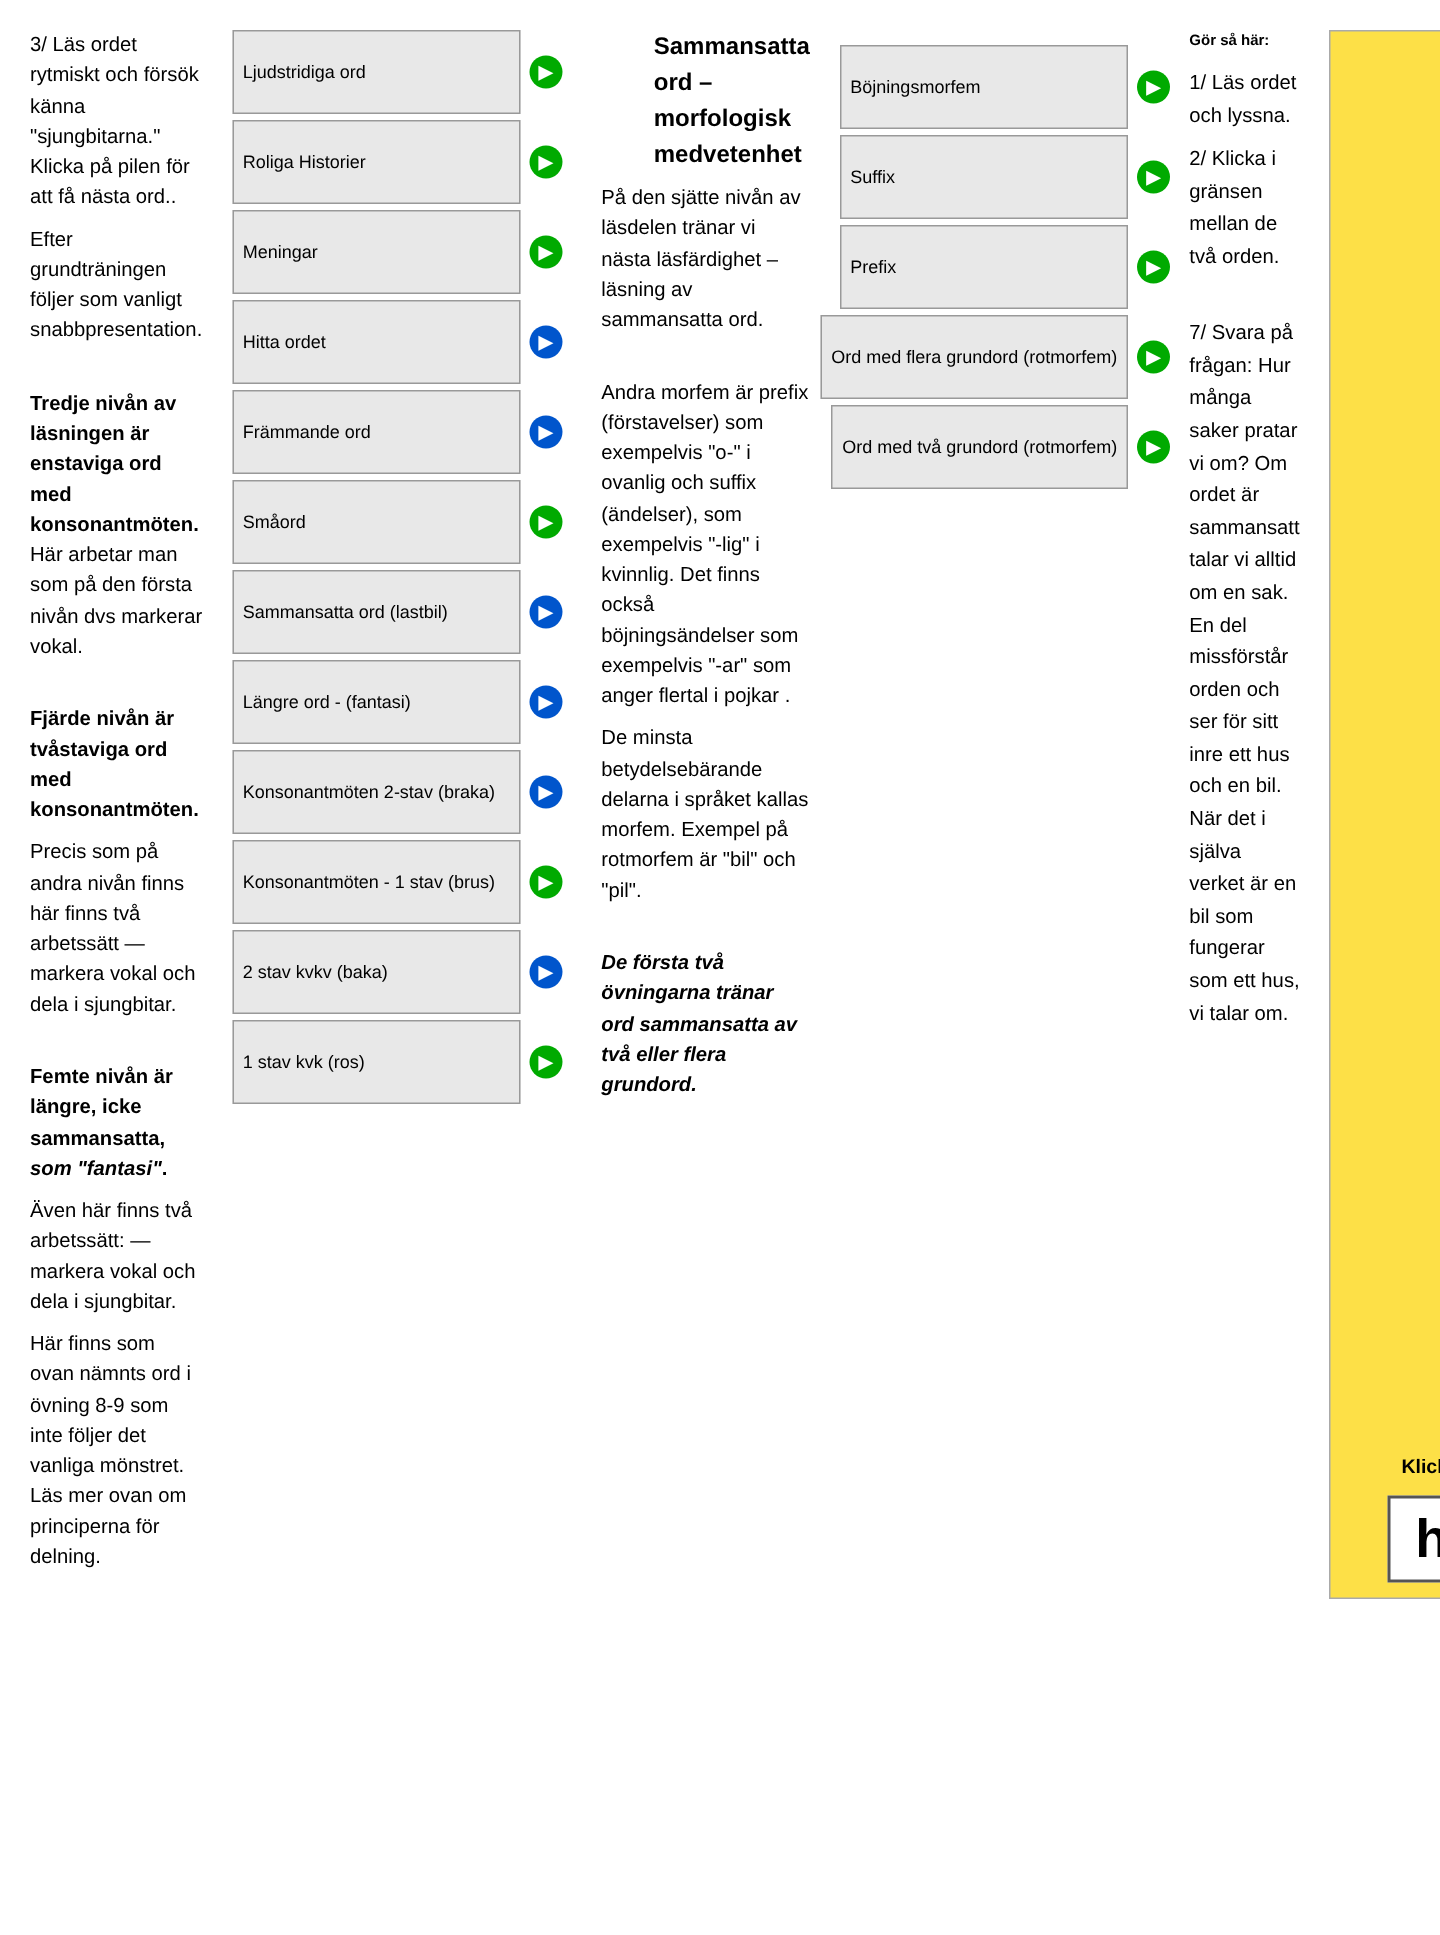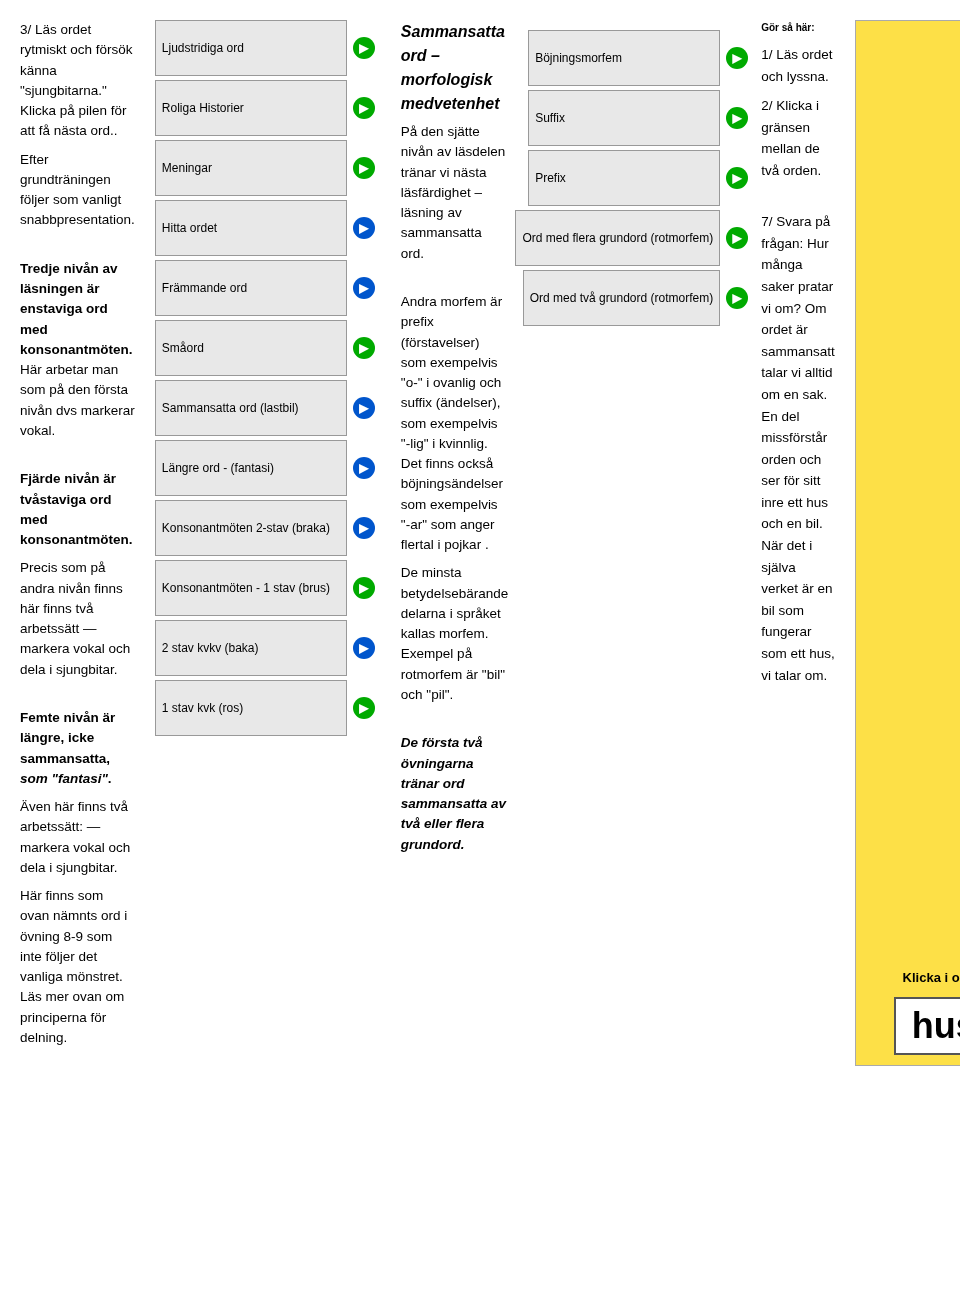--- a/index.html
+++ b/index.html
@@ -77,23 +77,23 @@
       gap: 20px;
       margin-bottom: 16px;
     }
     .middle-left {
       flex: 1;
       font-size: 13.5px;
       line-height: 1.5;
     }
     .middle-left h2 {
       font-size: 16px;
-      font-style: italic;
       font-weight: bold;
       margin-bottom: 6px;
+      margin-left: 35px;
     }
     .middle-left p { margin-bottom: 8px; }
 
     .middle-right {
       width: 220px;
       display: flex;
       flex-direction: column;
       gap: 4px;
       flex-shrink: 0;
       padding-top: 10px;

